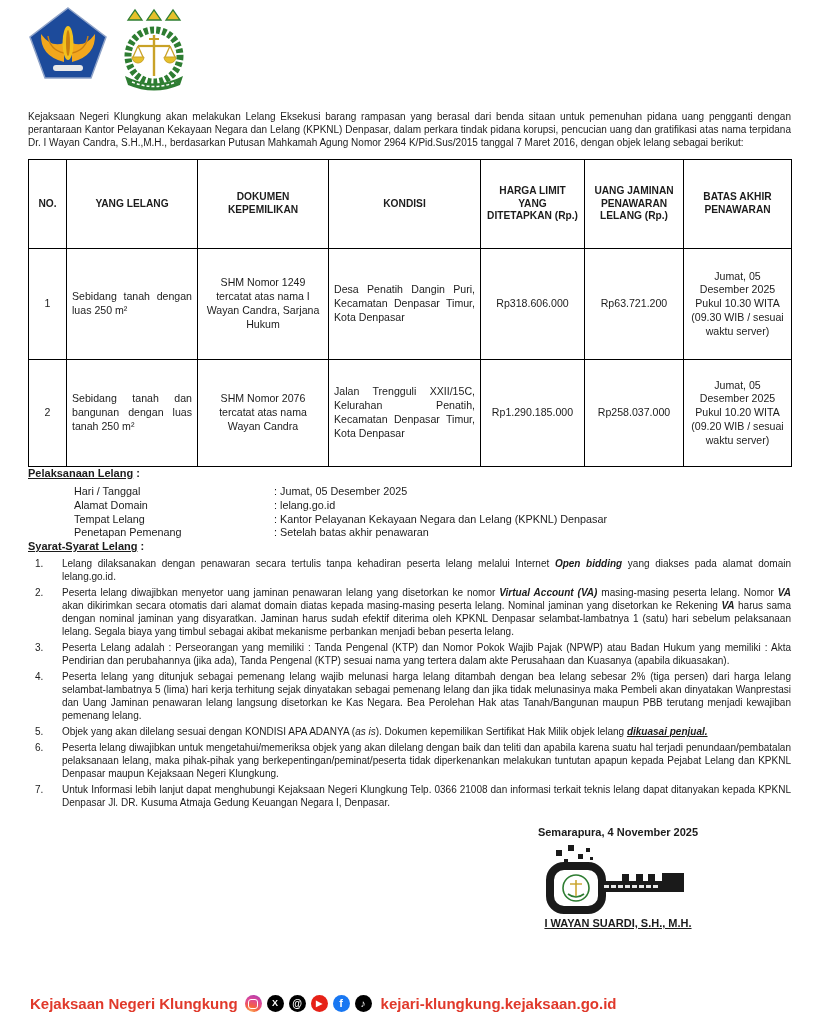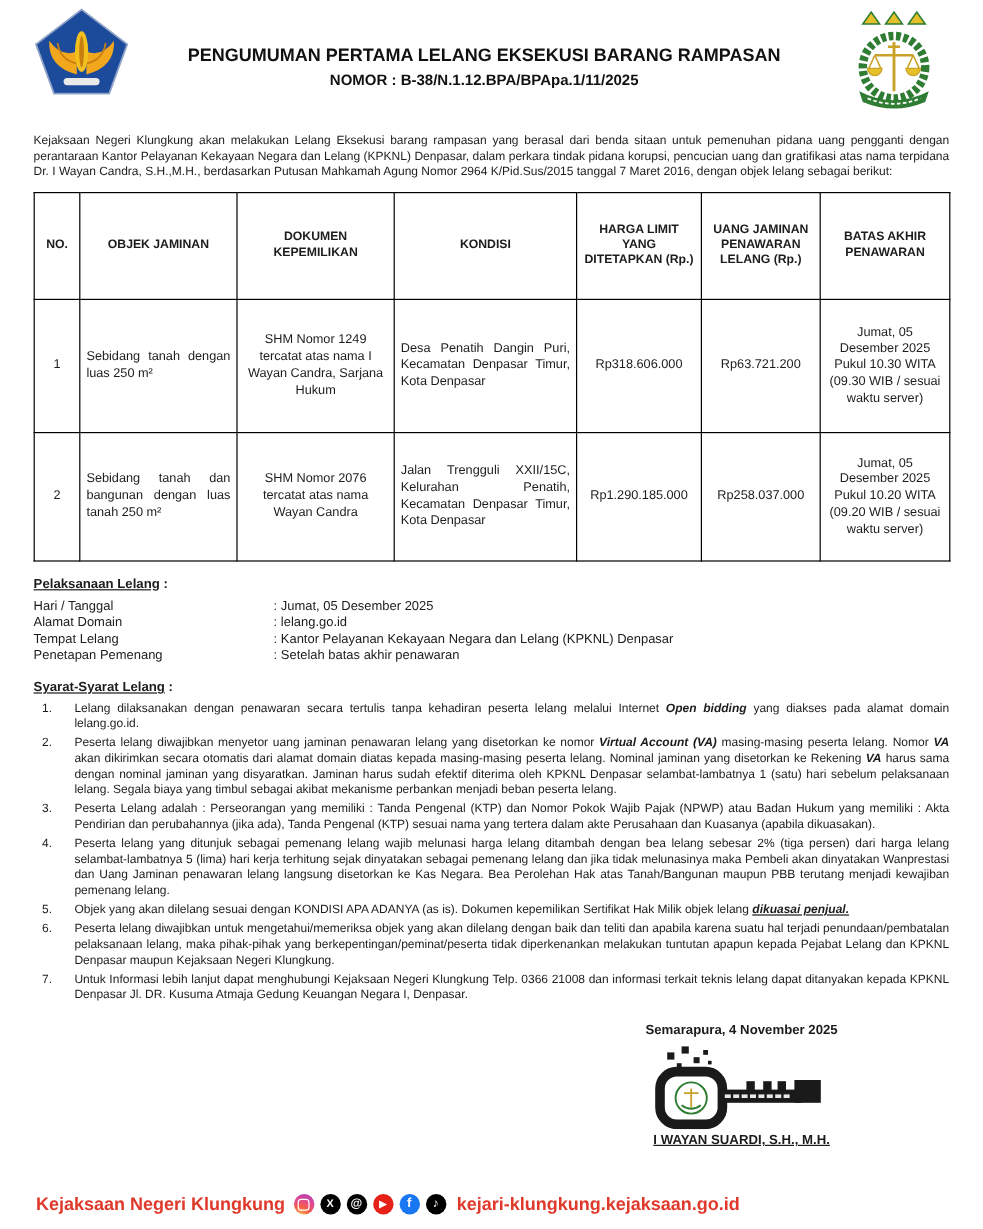--- a/index.html
+++ b/index.html
@@ -24,36 +24,36 @@
   table.lots { border-collapse:collapse; table-layout:fixed; width:763px; margin-top:9px; }
   table.lots th, table.lots td { border:1.6px solid #000; padding:3px 5px; vertical-align:middle; }
   table.lots th { font-size:10.2px; font-weight:bold; text-align:center; height:82px; line-height:1.25; }
   table.lots td { font-size:10.6px; line-height:1.3; }
   tr.r1 td { height:104px; }
   tr.r2 td { height:100px; }
   .c-center { text-align:center; }
   .c-just { text-align:justify; }
 
   
-  .sec-h { font-size:11px; font-weight:bold; margin-top:13px; }
+  .sec-h { font-size:11px; font-weight:bold; }
   .sec-h .u { text-decoration:underline; }
   .pl-rows { margin-top:6px; }
-  .pl-row { display:flex; font-size:10.8px; line-height:1.28; }
+  .pl-row { display:flex; font-size:10.8px; line-height:1.28;margin-left:46px; }
   .pl-label { width:200px; flex:0 0 auto; }
   .pl-value { flex:1; }
   .pl-line2 { padding-left:6px; }
 
   ol.syarat { margin:5px 0 0 0; padding:0; counter-reset:item; list-style:none; }
   ol.syarat li {
     counter-increment:item; position:relative; padding-left:34px;
     font-size:10px; line-height:1.3; text-align:justify; margin-bottom:3px;
   }
   ol.syarat li::before { content:counter(item) "."; position:absolute; left:7px; }
   .bi { font-weight:bold; font-style:italic; }
-  .it { }
+  .it { font-style:italic; }
   .biu { font-weight:bold; font-style:italic; text-decoration:underline; }
 
   
   .sig { width:330px; margin:16px 8px 0 auto; text-align:center; font-size:11px; font-weight:bold; line-height:1.35; }
   .sig-stamp { margin:4px auto 2px auto; display:block; }
   .sig-name { text-decoration:underline; }
 
   
   .footer {
     position:absolute; left:30px; bottom:12px;
@@ -86,24 +86,20 @@
         <polygon points="40,2 78,31 63,72 17,72 2,31" fill="#1d4b9b" stroke="#8fa3c8" stroke-width="1.5"></polygon>
         <path d="M36,56 Q12,50 13,28 Q23,42 36,37 Z" fill="#f2a71d"></path>
         <path d="M44,56 Q68,50 67,28 Q57,42 44,37 Z" fill="#f2a71d"></path>
         <path d="M36,47 Q22,44 20,30" stroke="#c97f10" stroke-width="1.5" fill="none"></path>
         <path d="M44,47 Q58,44 60,30" stroke="#c97f10" stroke-width="1.5" fill="none"></path>
         <ellipse cx="40" cy="37" rx="5.5" ry="17" fill="#f2c11d"></ellipse>
         <ellipse cx="40" cy="37" rx="2" ry="13" fill="#c97f10"></ellipse>
         <rect x="25" y="59" width="30" height="6" rx="3" fill="#e9e9e9"></rect>
       </svg>
     </span>
-    <div class="hdr-center">
-      <div class="title">PENGUMUMAN PERTAMA LELANG EKSEKUSI BARANG RAMPASAN</div>
-      <div class="nomor">NOMOR : B-38/N.1.12.BPA/BPApa.1/11/2025</div>
-    </div>
     <span class="logo-wrap">
       <svg width="92" height="88" viewBox="0 0 92 88">
         <path d="M20,14 l7,-10 7,10 z" fill="#e6c02a" stroke="#2e7d32" stroke-width="1.3"></path>
         <path d="M39,14 l7,-10 7,10 z" fill="#e6c02a" stroke="#2e7d32" stroke-width="1.3"></path>
         <path d="M58,14 l7,-10 7,10 z" fill="#e6c02a" stroke="#2e7d32" stroke-width="1.3"></path>
         <circle cx="46" cy="50" r="26" fill="#ffffff" stroke="#2e7d32" stroke-width="7" stroke-dasharray="4 2.2"></circle>
         <line x1="46" y1="29" x2="46" y2="70" stroke="#c9a227" stroke-width="2.4"></line>
         <line x1="41" y1="33" x2="51" y2="33" stroke="#c9a227" stroke-width="2"></line>
         <line x1="30" y1="40" x2="62" y2="40" stroke="#c9a227" stroke-width="2.2"></line>
         <line x1="30" y1="40" x2="25" y2="51" stroke="#c9a227" stroke-width="1.3"></line>
@@ -126,21 +122,21 @@
         <col style="width:131px">
         <col style="width:131px">
         <col style="width:152px">
       <col style="width:104px">
         <col style="width:99px">
         <col style="width:108px">
     </colgroup>
     <thead>
       <tr>
         <th>NO.</th>
-        <th>OBJEK JAMINAN</th>
+        <th>YANG LELANG</th>
         <th>DOKUMEN KEPEMILIKAN</th>
         <th>KONDISI</th>
         <th>HARGA LIMIT YANG DITETAPKAN (Rp.)</th>
         <th>UANG JAMINAN PENAWARAN LELANG (Rp.)</th>
         <th>BATAS AKHIR PENAWARAN</th>
       </tr>
     </thead>
     <tbody>
       <tr class="r1">
         <td class="c-center">1</td>

